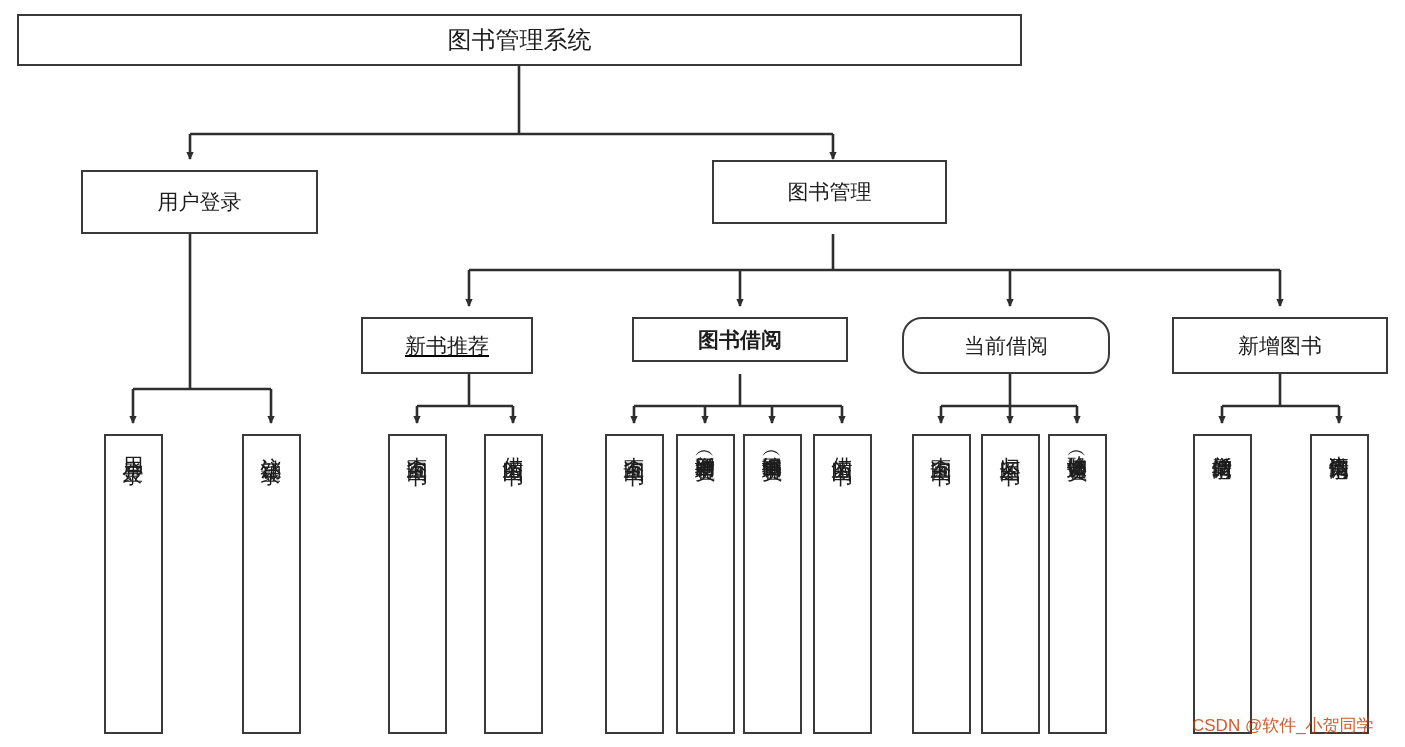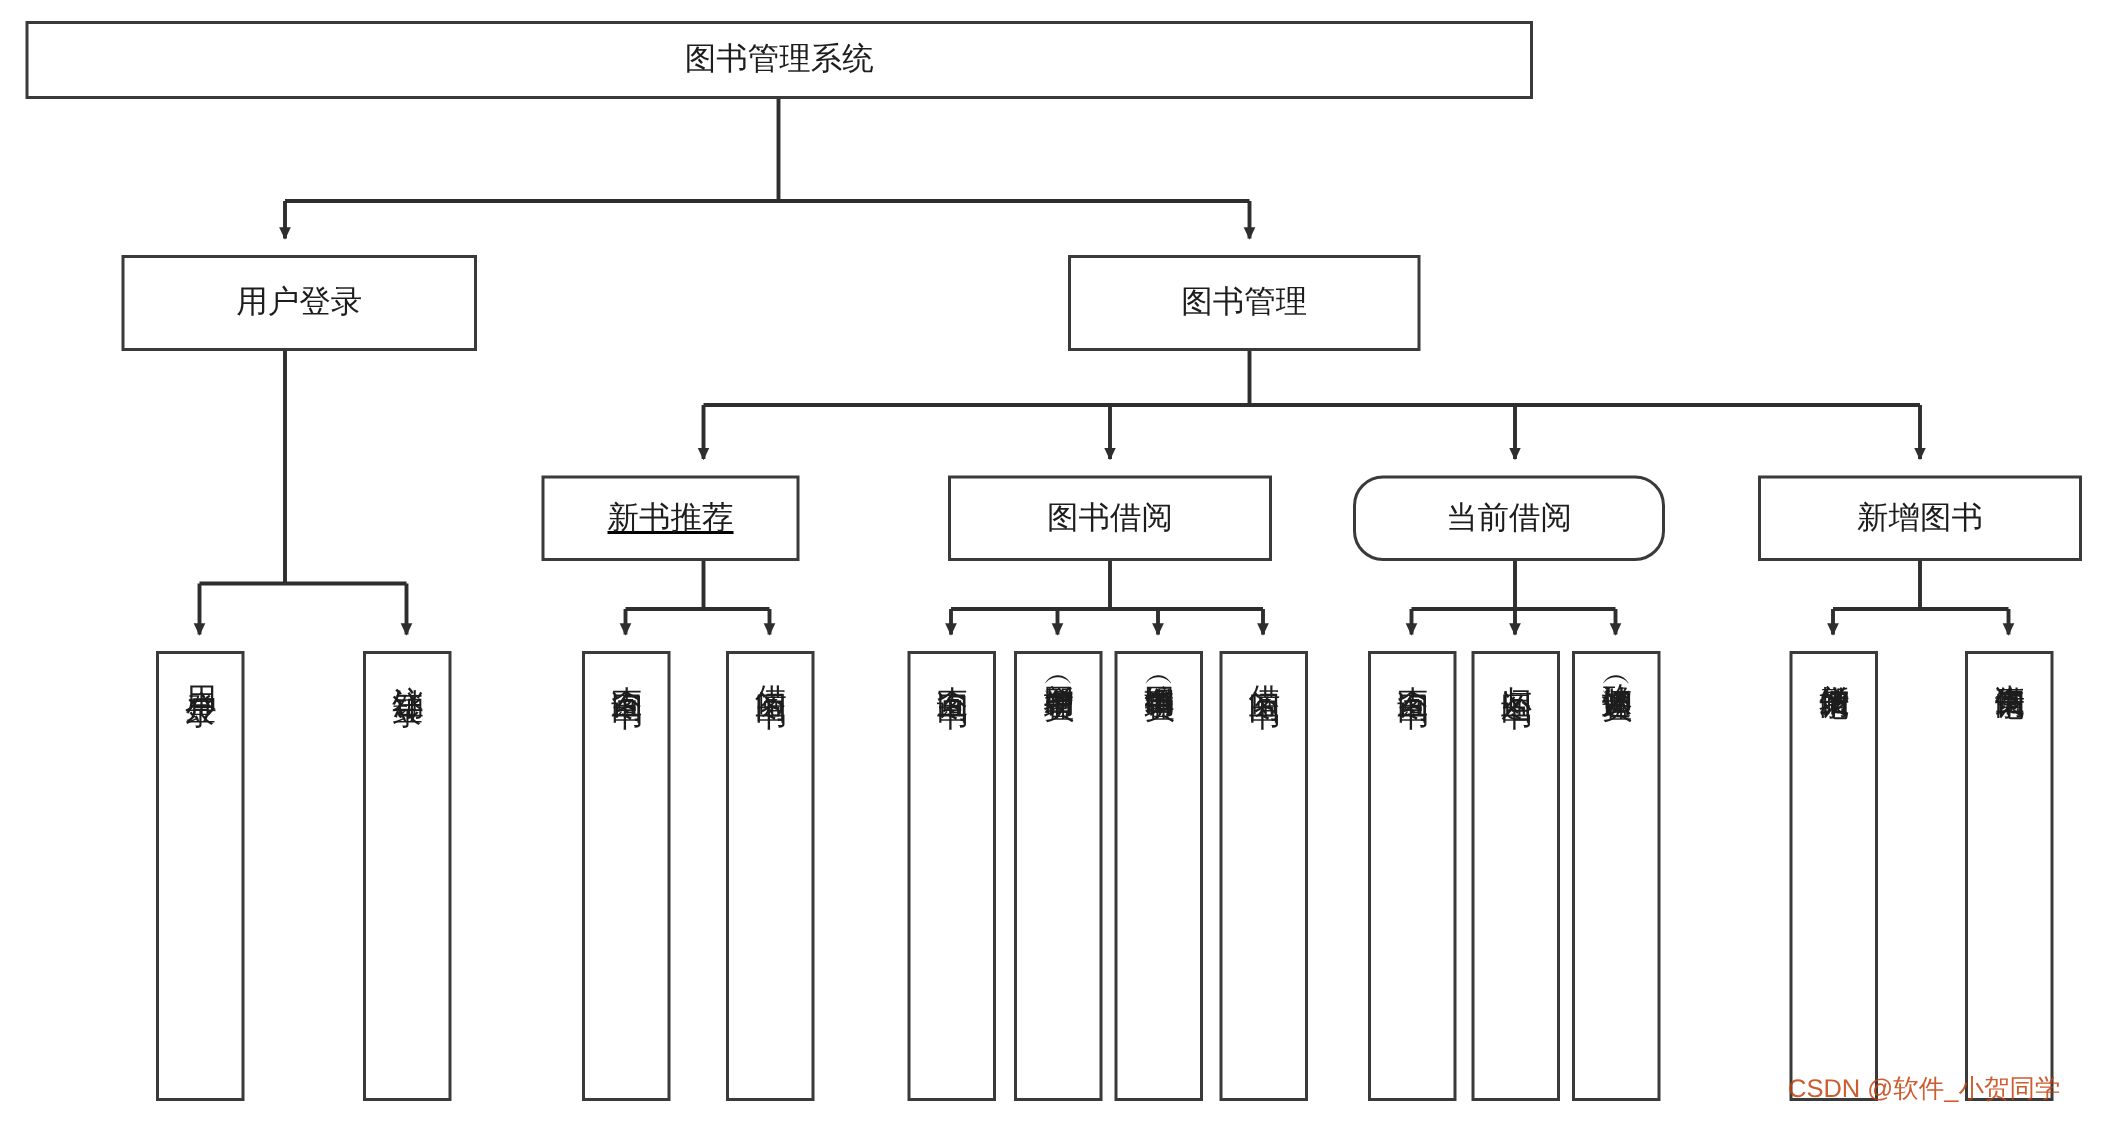--- a/index.html
+++ b/index.html
@@ -41,21 +41,21 @@
     text-align: center;
     line-height: 1.22;
     white-space: nowrap;
   }
   
   .node.horiz .node-label {
     font-size: 21px;
     writing-mode: horizontal-tb;
   }
   #node-root .node-label {
-    font-size: 21px;
+    font-size: 24px;
   }
   
   .node.vert {
     align-items: flex-start;
     padding-top: 4px;
   }
   .node.vert .node-label {
     font-size: 21px;
     writing-mode: vertical-rl;
     text-orientation: upright;
@@ -135,28 +135,28 @@
     </g>
   </svg>
 
   <div class="node horiz" id="node-root" style="left:17px; top:14px; width:1005px; height:52px;">
     <span class="node-label">图书管理系统</span>
   </div>
 
   <div class="node horiz" style="left:81px; top:170px; width:237px; height:64px;">
     <span class="node-label">用户登录</span>
   </div>
-  <div class="node horiz" style="left:712px; top:170px; width:235px; height:64px;">
+  <div class="node horiz" style="left:712px; top:160px; width:235px; height:64px;">
     <span class="node-label">图书管理</span>
   </div>
 
   <div class="node horiz" style="left:361px; top:317px; width:172px; height:57px;text-decoration:underline;">
     <span class="node-label">新书推荐</span>
   </div>
-  <div class="node horiz" style="left:632px; top:317px; width:216px; height:57px;">
+  <div class="node horiz" style="left:632px; top:317px; width:216px; height:45px;font-weight:bold;">
     <span class="node-label">图书借阅</span>
   </div>
   <div class="node horiz" style="left:902px; top:317px; width:208px; height:57px;border-radius:20px;">
     <span class="node-label">当前借阅</span>
   </div>
   <div class="node horiz" style="left:1172px; top:317px; width:216px; height:57px;">
     <span class="node-label">新增图书</span>
   </div>
 
   <div class="node vert" style="left:104px; top:434px; width:59px; height:300px;">

